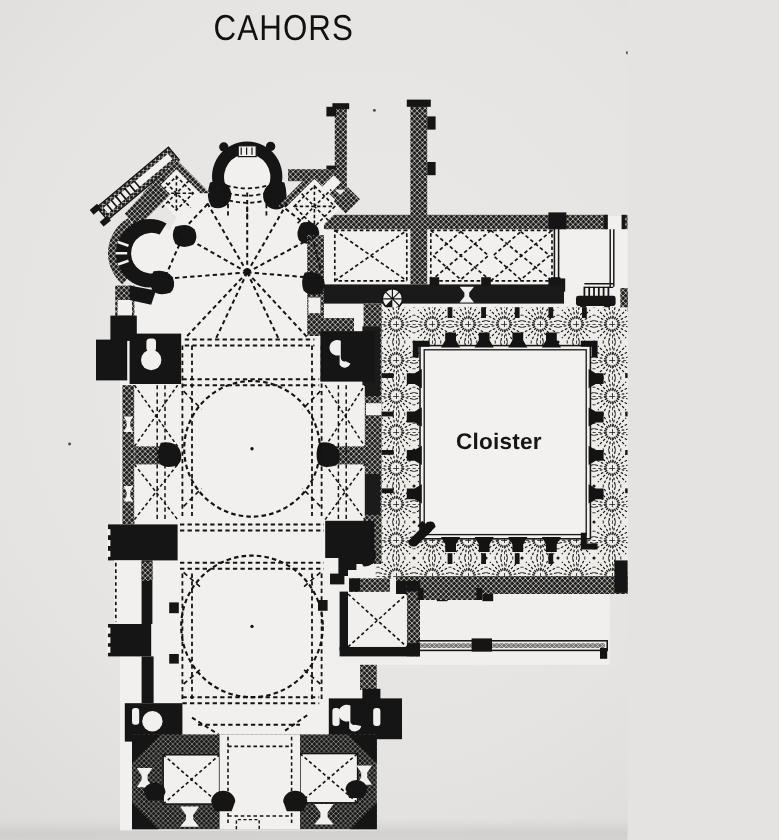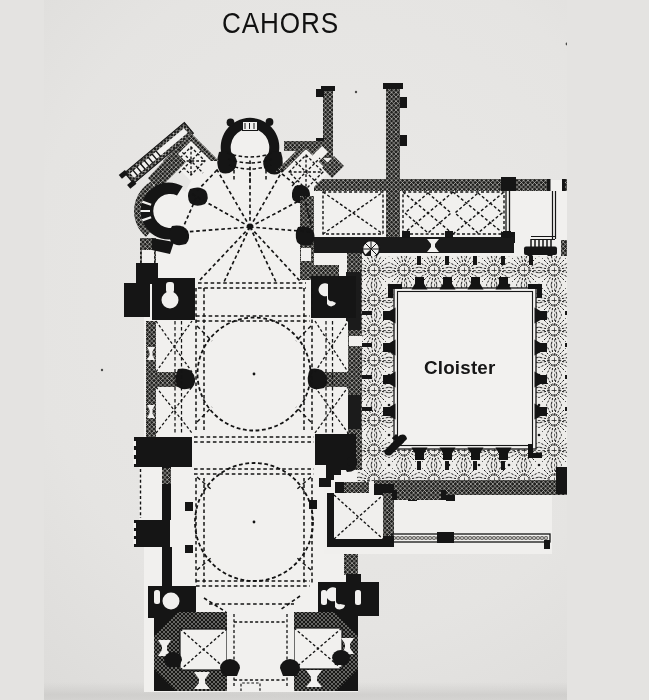--- a/index.html
+++ b/index.html
@@ -1,15 +1,15 @@
 <!DOCTYPE html>
 <html><head><meta charset="utf-8">
 <style>
 html,body{margin:0;padding:0;background:#e4e3e1;}
-#wrap{position:relative;width:523px;height:700px;overflow:hidden;font-family:"Liberation Sans",sans-serif;margin-left:44px;}
+#wrap{position:relative;width:523px;height:700px;overflow:hidden;font-family:"Liberation Sans",sans-serif;}
 </style></head>
 <body>
 <div id="wrap">
 <svg width="649" height="700" viewBox="0 0 649 700">
 <defs>
 <radialGradient id="bgv" cx="46%" cy="42%" r="78%">
 <stop offset="0%" stop-color="#eae9e7"></stop>
           <stop offset="62%" stop-color="#e5e4e2"></stop>
           <stop offset="100%" stop-color="#dbdad8"></stop>
 </radialGradient>

